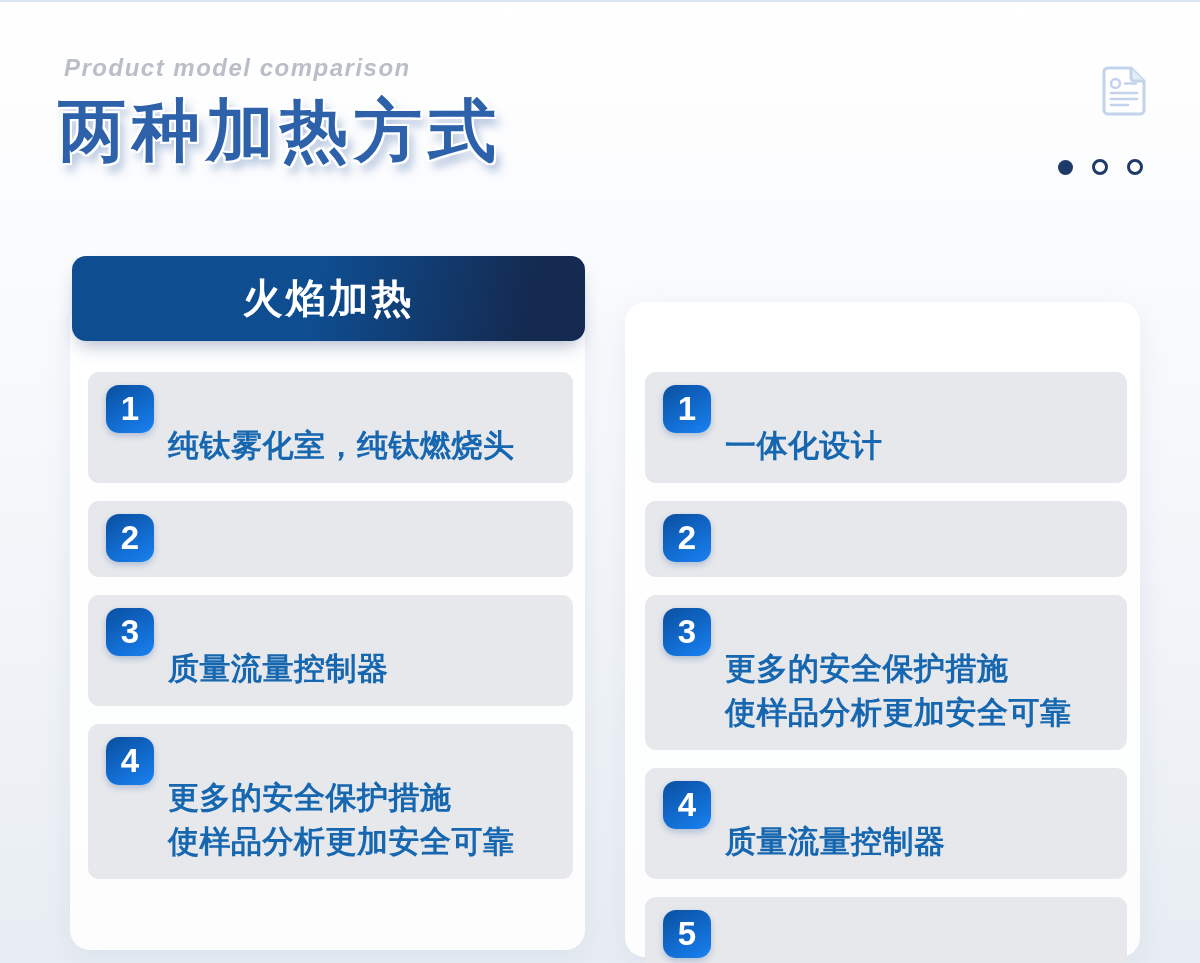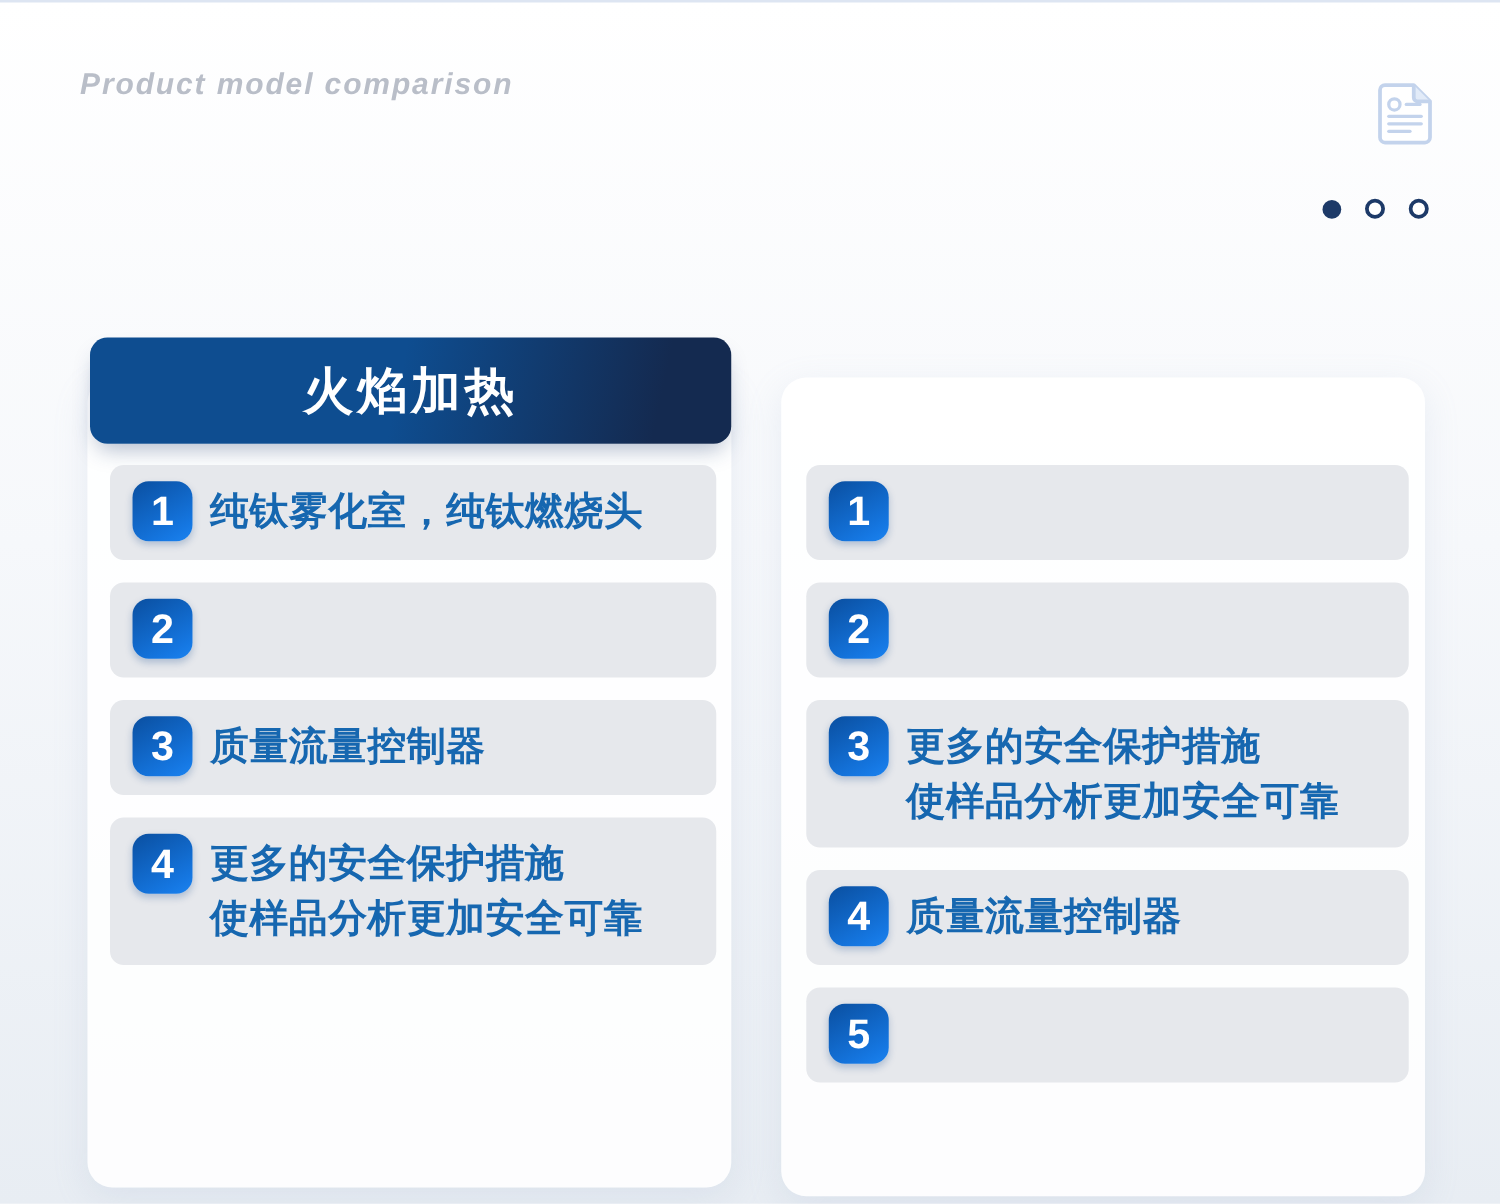--- a/index.html
+++ b/index.html
@@ -37,21 +37,21 @@
   
   .panel{
     position:absolute;top:300px;width:515px;border-radius:20px;
     background:rgba(255,255,255,.88);
     box-shadow:0 8px 28px rgba(150,170,200,.16);
   }
   .panel.left{left:70px;height:648px;}
   .panel.right{left:625px;height:655px;}
   
   .col-header{
-    position:absolute;top:268px;height:85px;width:515px;
+    position:absolute;top:254px;height:85px;width:515px;
     border-radius:14px;
     background:linear-gradient(102deg,var(--header-grad-a,#0e4d90) 48%,var(--header-grad-b,#142a50) 88%);
     box-shadow:0 10px 18px -6px rgba(25,55,105,.35);
     color:#fff;font-size:40px;font-weight:700;letter-spacing:3px;
     display:flex;align-items:center;justify-content:center;
   }
   .col-header.left{left:72px;width:513px;}
   .col-header.right{left:628px;}
   
   .items{position:absolute;top:370px;display:flex;flex-direction:column;gap:18px;}
@@ -67,29 +67,30 @@
     flex:0 0 auto;width:48px;height:48px;margin-top:-2px;
     border-radius:13px;
     background:linear-gradient(150deg,var(--badge-grad-a,#0a4fa0) 0%,var(--badge-grad-b,#1577e2) 80%,#1b83f0 100%);
     color:#fff;font-size:33px;font-weight:700;
     display:flex;align-items:center;justify-content:center;
     box-shadow:0 3px 6px rgba(20,70,140,.25);
   }
   .item-text{
     font-size:31px;line-height:44px;font-weight:700;
     color:var(--feature-text-color,#1667b0);
-    letter-spacing:.5px;white-space:pre-line;
+    letter-spacing:.5px;white-space:pre-line;margin-top:37px;
   }
 </style>
 </head>
 <body>
 
 <div class="page">
 
   <div class="eyebrow">Product model comparison</div>
+  <div class="big-title">两种加热方式</div>
 
   <svg class="doc-icon" viewBox="0 0 46 50">
     <path d="M7 2 h23 l13 13 v29 a4 4 0 0 1 -4 4 H7 a4 4 0 0 1 -4 -4 V6 a4 4 0 0 1 4 -4 z" fill="#ffffff" stroke="#c3d3ec" stroke-width="3" stroke-linejoin="round"></path>
     <path d="M30 2 v10 a3 3 0 0 0 3 3 h10" fill="#e2ebf8" stroke="#c3d3ec" stroke-width="3" stroke-linejoin="round"></path>
     <circle cx="14.5" cy="17.5" r="4.5" fill="none" stroke="#c3d3ec" stroke-width="2.6"></circle>
     <line x1="24" y1="17.5" x2="35" y2="17.5" stroke="#c3d3ec" stroke-width="2.6" stroke-linecap="round"></line>
     <line x1="10" y1="27" x2="36" y2="27" stroke="#c3d3ec" stroke-width="2.6" stroke-linecap="round"></line>
     <line x1="10" y1="33" x2="36" y2="33" stroke="#c3d3ec" stroke-width="2.6" stroke-linecap="round"></line>
     <line x1="10" y1="39" x2="27" y2="39" stroke="#c3d3ec" stroke-width="2.6" stroke-linecap="round"></line>
   </svg>
@@ -120,20 +121,21 @@
     <div class="item">
       <span class="badge">4</span>
       <span class="item-text">更多的安全保护措施
 使样品分析更加安全可靠</span>
     </div>
   </div>
 
   <div class="items right">
     <div class="item">
       <span class="badge">1</span>
+      <span class="item-text">一体化设计</span>
     </div>
     <div class="item">
       <span class="badge">2</span>
     </div>
     <div class="item">
       <span class="badge">3</span>
       <span class="item-text">更多的安全保护措施
 使样品分析更加安全可靠</span>
     </div>
     <div class="item">

